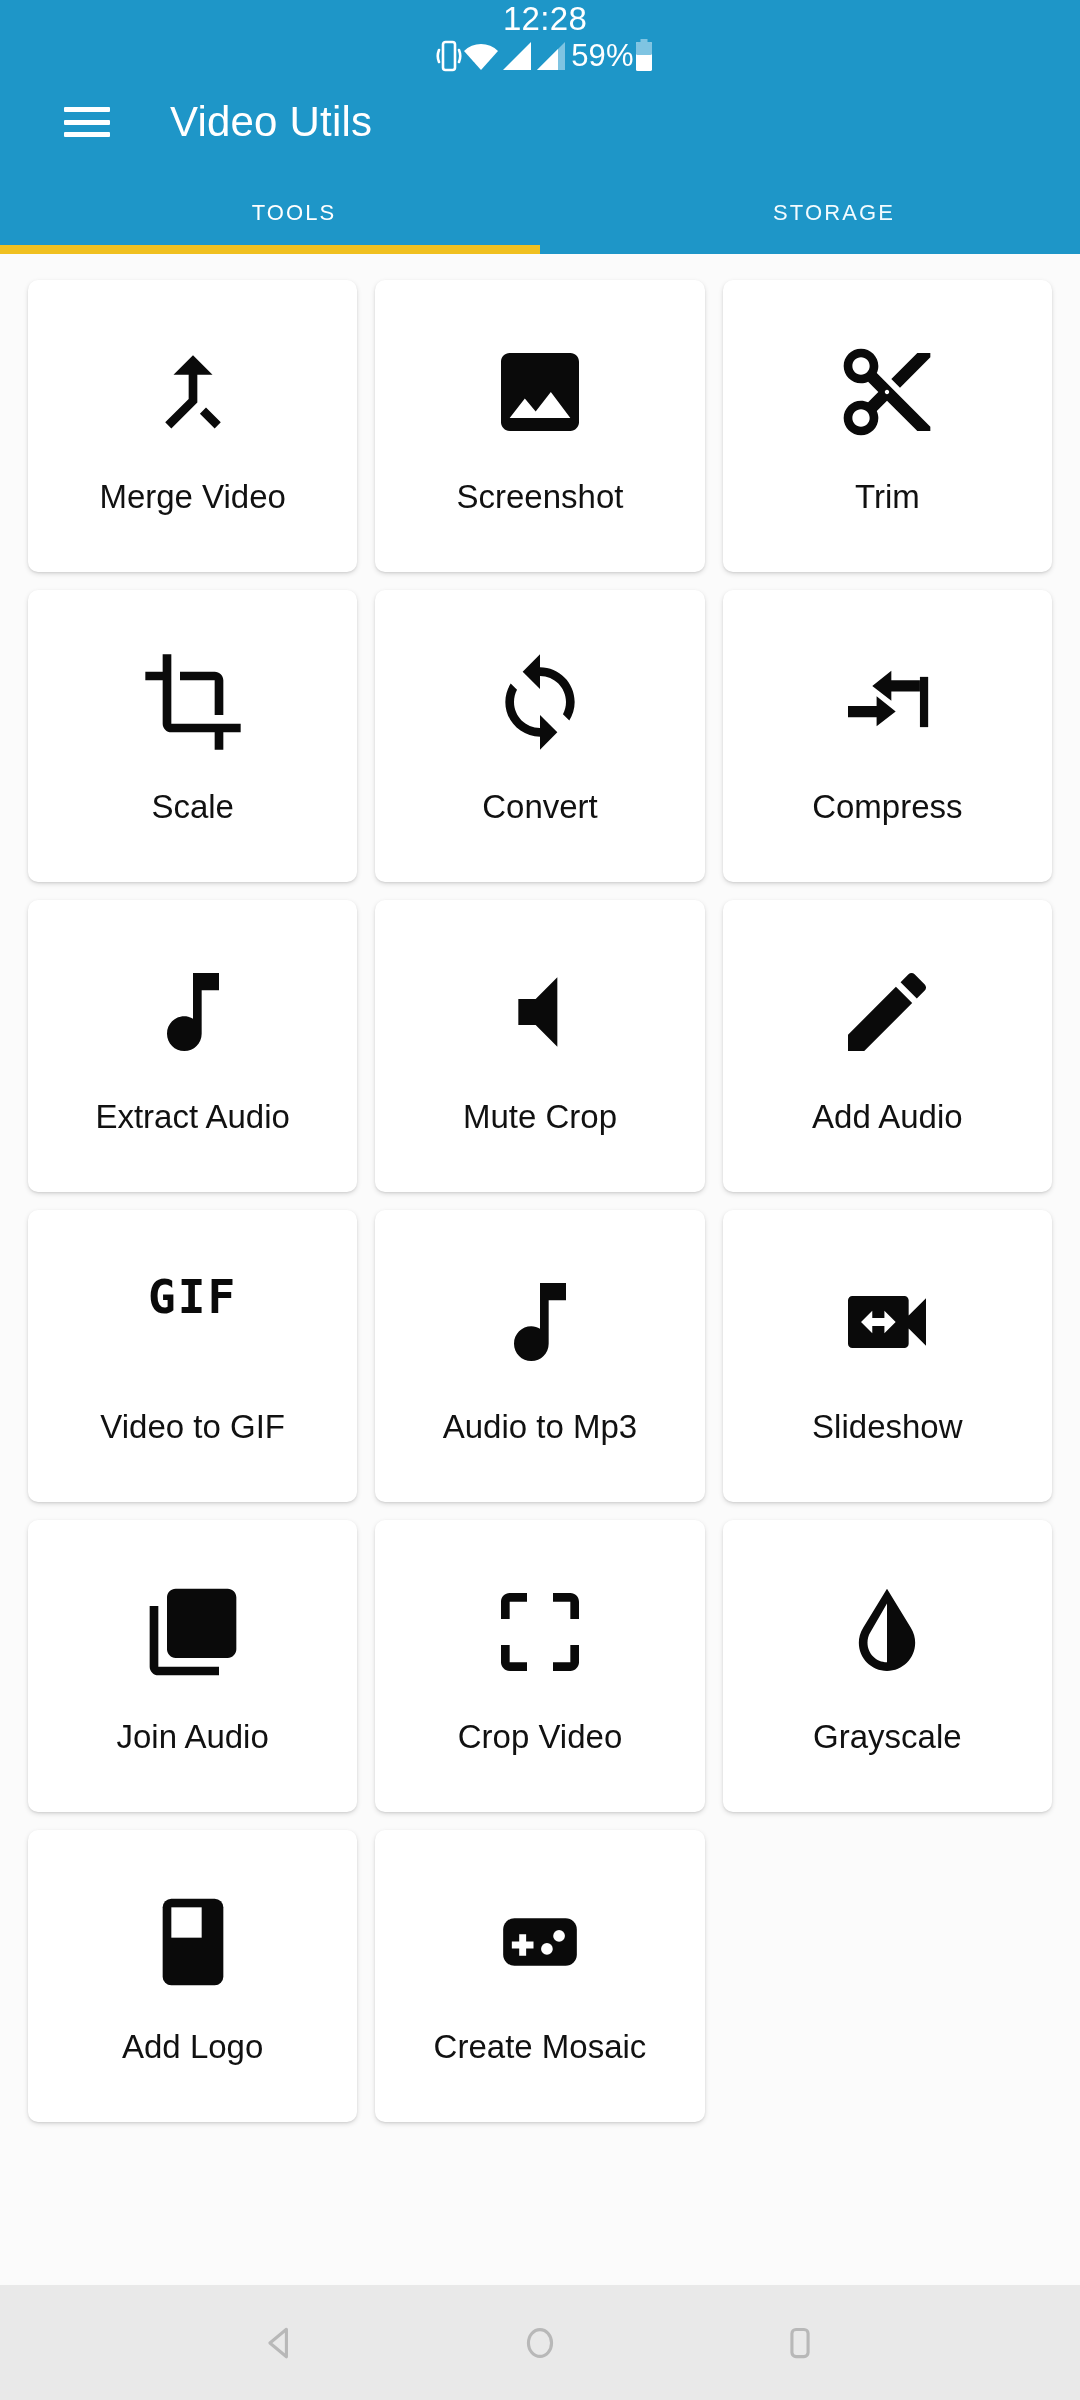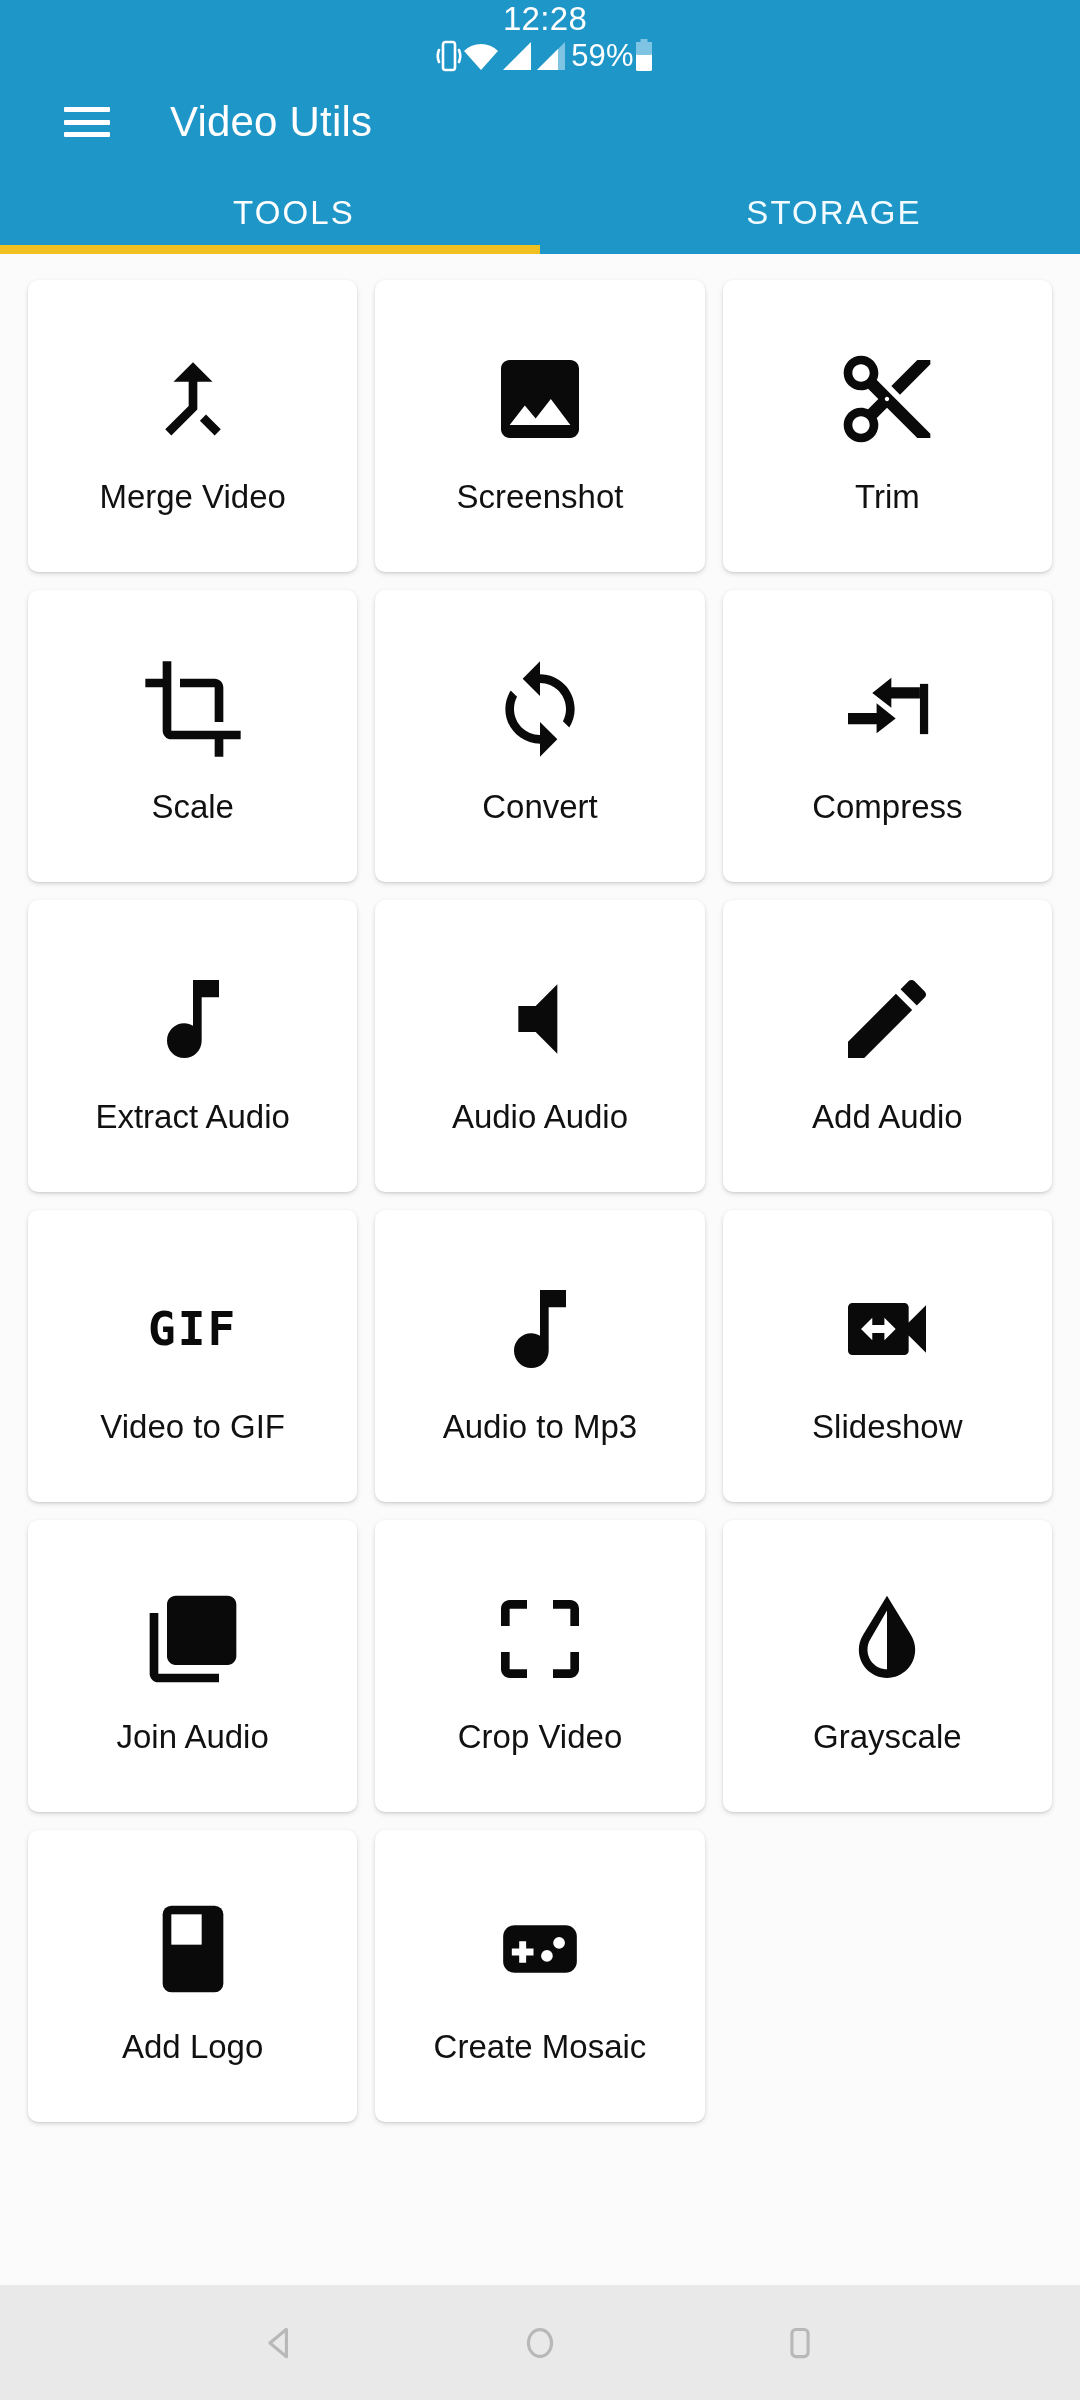--- a/index.html
+++ b/index.html
@@ -28,34 +28,34 @@
     display:flex; align-items:center; padding:0 0 0 64px;
   }
   .hamburger { width:54px; height:44px; display:flex; flex-direction:column;
     justify-content:space-between; padding:7px 0; cursor:pointer; }
   .hamburger span { display:block; height:5px; background:#fff; border-radius:1px; width:46px; }
   .app-title { color:#fff; font-size:42px; margin-left:52px; letter-spacing:.2px; }
 
   
   .tab-bar { background:#1e96c8; height:82px; display:flex; position:relative; }
   .tab { flex:1; display:flex; align-items:center; justify-content:center;
-         color:#fff; font-size:33px; letter-spacing:2.1px; cursor:pointer;padding-left:48px; }
+         color:#fff; font-size:22px; letter-spacing:2.1px; cursor:pointer;padding-left:48px; }
   .tab.inactive { color:#f2fbff; }
   .tab-indicator { position:absolute; bottom:0; left:0; width:50%; height:9px; background:#f0c020; }
 
   
   .grid-wrap { padding:26px 28px 0 28px; }
   .grid { display:grid; grid-template-columns:repeat(3,1fr); column-gap:18px; row-gap:18px; }
   .card {
     background:#ffffff; border-radius:10px; height:292px;
     box-shadow:0 2px 5px rgba(0,0,0,.13), 0 1px 2px rgba(0,0,0,.08);
     display:flex; flex-direction:column; align-items:center; justify-content:center;
     cursor:pointer;
   }
-  .card-icon { height:118px; display:flex; align-items:center; justify-content:center; }
+  .card-icon { height:118px; display:flex; justify-content:center; }
   .card-icon svg { display:block; fill:#0a0a0a; }
   .card-label { margin-top:22px; font-size:33px; color:#111; text-align:center; line-height:1; }
   .gif-text { font-size:46px; font-weight:bold; letter-spacing:2px; color:#0a0a0a;
               font-family:"DejaVu Sans Mono", monospace; }
 
   
   .nav-bar {
     position:absolute; left:0; bottom:0; width:1080px; height:115px;
     background:#e9e9e9; display:flex; align-items:center; justify-content:space-around;
     padding:0 150px;
@@ -189,21 +189,21 @@
         </div>
         <div class="card-label">Extract Audio</div>
       </div>
 
       <div class="card">
         <div class="card-icon">
           <svg width="104" height="104" viewBox="0 0 24 24">
               <path d="M7 9v6h4l5 5V4l-5 5H7z"></path>
             </svg>
         </div>
-        <div class="card-label">Audio Audio</div>
+        <div class="card-label">Mute Crop</div>
       </div>
 
       <div class="card">
         <div class="card-icon">
           <svg width="104" height="104" viewBox="0 0 24 24">
               <path d="M3 17.25V21h3.75L17.81 9.94l-3.75-3.75L3 17.25zM20.71 7.04c.39-.39.39-1.02 0-1.41l-2.34-2.34c-.39-.39-1.02-.39-1.41 0l-1.83 1.83 3.75 3.75 1.83-1.83z"></path>
             </svg>
         </div>
         <div class="card-label">Add Audio</div>
       </div>

